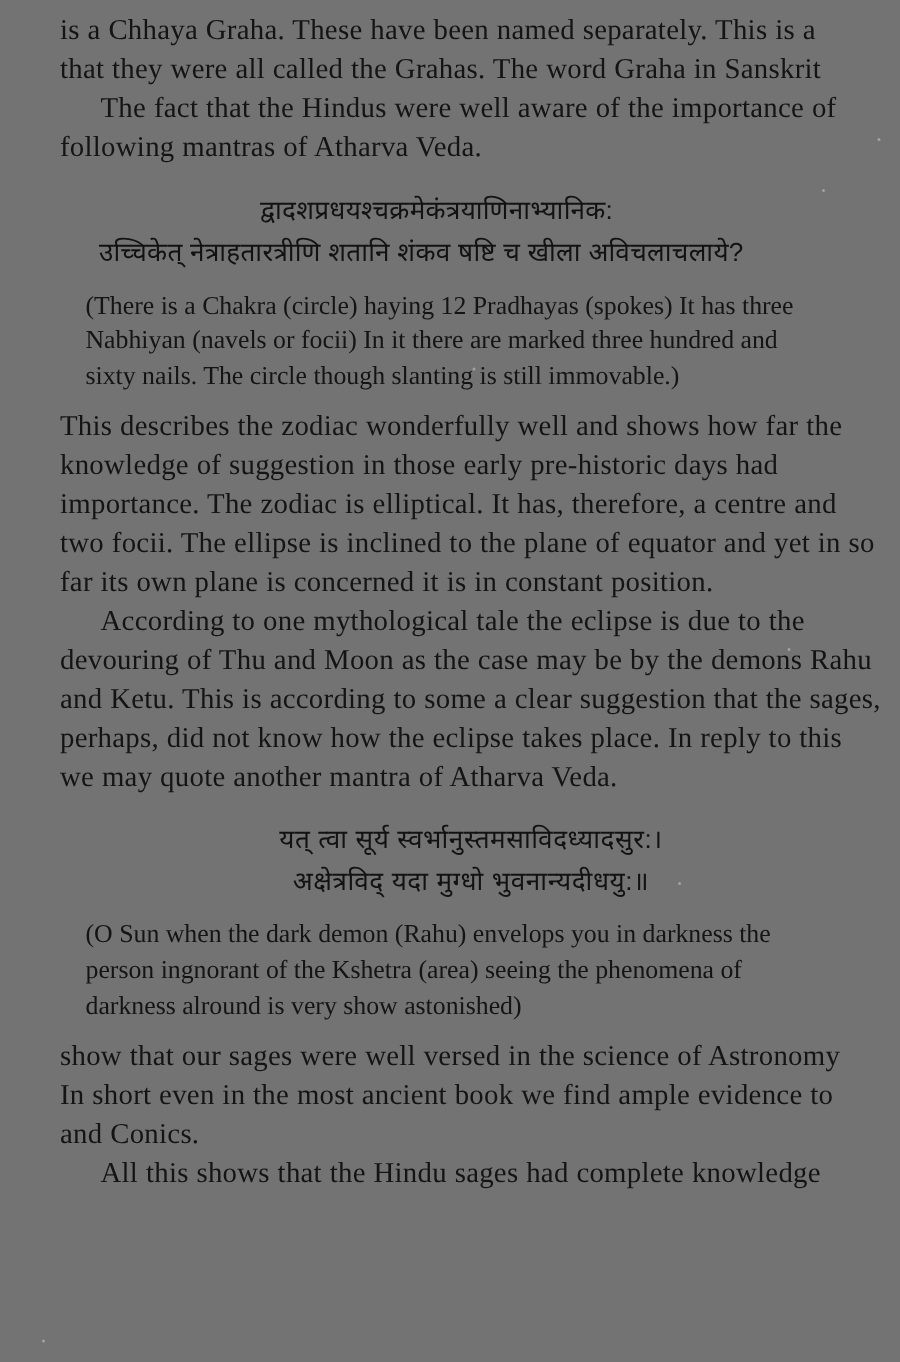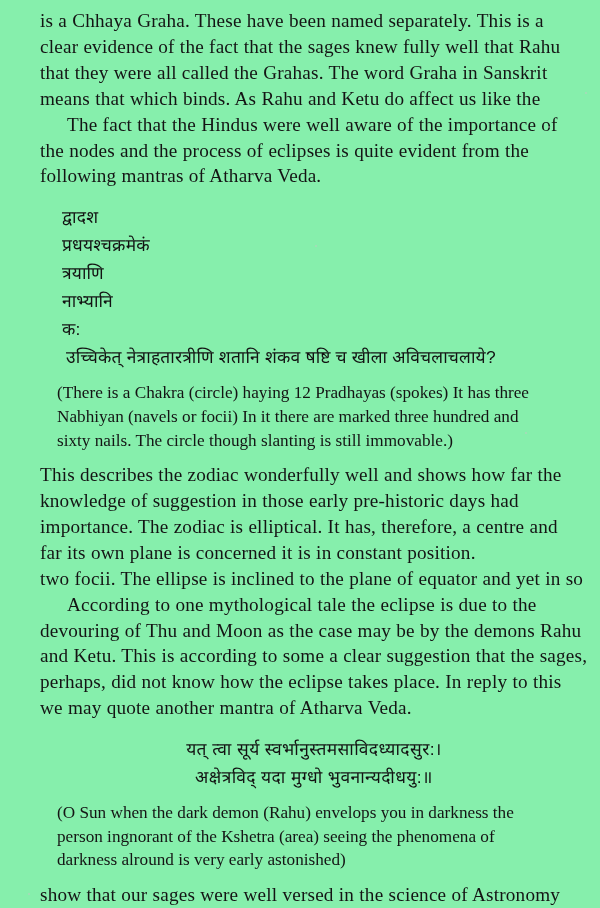--- a/index.html
+++ b/index.html
@@ -12,21 +12,21 @@
     height: 908px;
     background: #fdfdfb;
     font-family: "Liberation Serif", "DejaVu Serif", serif;
     color: #1a1a1a;
     overflow: hidden;
   }
   .page {
     position: relative;
     width: 600px;
     height: 908px;
-    background: #86efac;
+    background: #737373;
     box-sizing: border-box;
     padding: 0;
   }
   .textblock {
     position: absolute;
     left: 40px;
     top: 8px;
     width: 548px;
   }
   p {
@@ -59,21 +59,20 @@
     padding-left: 22px;
     padding-right: 68px;
     font-size: 17.4px;
     letter-spacing: 0.2px;
     white-space: nowrap;
   }
   .sk-spread {
     display: flex;
     justify-content: center;
     width: 100%;
-    flex-direction: column;
   }
   .sanskrit-line-2 {
     display: block;
     text-align: left;
     padding-left: 26px;
     font-size: 17.4px;
     letter-spacing: 0.2px;
   }
   .sanskrit-centered {
     display: block;
@@ -120,36 +119,27 @@
 <body style="background: rgb(253, 253, 251);">
 
 <div class="page">
   <div class="textblock">
 
     <p class="body-para">
       <span class="bodyline line-justify">
           <span>is a Chhaya Graha. These have been named separately. This is a</span>
         </span>
       <span class="bodyline line-justify">
-          <span>clear evidence of the fact that the sages knew fully well that Rahu</span>
-        </span>
-      <span class="bodyline line-justify">
           <span>that they were all called the Grahas. The word Graha in Sanskrit</span>
-        </span>
-      <span class="bodyline line-justify">
-          <span>means that which binds. As Rahu and Ketu do affect us like the</span>
         </span>
     </p>
 
     <p class="body-para">
       <span class="bodyline bodyline-ind line-justify">
           <span>The fact that the Hindus were well aware of the importance of</span>
-        </span>
-      <span class="bodyline line-justify">
-          <span>the nodes and the process of eclipses is quite evident from the</span>
         </span>
       <span class="bodyline line-plain"><span>following mantras of Atharva Veda.</span></span>
     </p>
 
     <div class="gap-l"></div>
 
     <div class="sanskrit-block">
       <span class="sanskrit-line-1">
         <span class="sk-spread">
           <span>द्वादश</span>
@@ -179,24 +169,24 @@
     <p class="body-para">
       <span class="bodyline line-justify">
           <span>This describes the zodiac wonderfully well and shows how far the</span>
         </span>
       <span class="bodyline line-justify">
           <span>knowledge of suggestion in those early pre-historic days had</span>
         </span>
       <span class="bodyline line-justify">
           <span>importance. The zodiac is elliptical. It has, therefore, a centre and</span>
         </span>
+      <span class="bodyline line-justify">
+          <span>two focii. The ellipse is inclined to the plane of equator and yet in so</span>
+        </span>
       <span class="bodyline line-plain"><span>far its own plane is concerned it is in constant position.</span></span>
-      <span class="bodyline line-justify">
-          <span>two focii. The ellipse is inclined to the plane of equator and yet in so</span>
-        </span>
     </p>
 
     <p class="body-para">
       <span class="bodyline bodyline-ind line-justify">
           <span>According to one mythological tale the eclipse is due to the</span>
         </span>
       <span class="bodyline line-justify">
           <span>devouring of Thu and Moon as the case may be by the demons Rahu</span>
         </span>
       <span class="bodyline line-justify">
@@ -217,21 +207,21 @@
 
     <div class="gap-m"></div>
 
     <div class="translation-block">
       <span class="translation-line tl-justify">
           <span>(O Sun when the dark demon (Rahu) envelops you in darkness the</span>
         </span>
       <span class="translation-line tl-justify">
           <span>person ingnorant of the Kshetra (area) seeing the phenomena of</span>
         </span>
-      <span class="translation-line line-plain"><span>darkness alround is very early astonished)</span></span>
+      <span class="translation-line line-plain"><span>darkness alround is very show astonished)</span></span>
     </div>
 
     <div class="gap-m"></div>
 
     <p class="body-para">
       <span class="bodyline line-justify">
           <span>show that our sages were well versed in the science of Astronomy</span>
         </span>
       <span class="bodyline line-justify">
           <span>In short even in the most ancient book we find ample evidence to</span>

